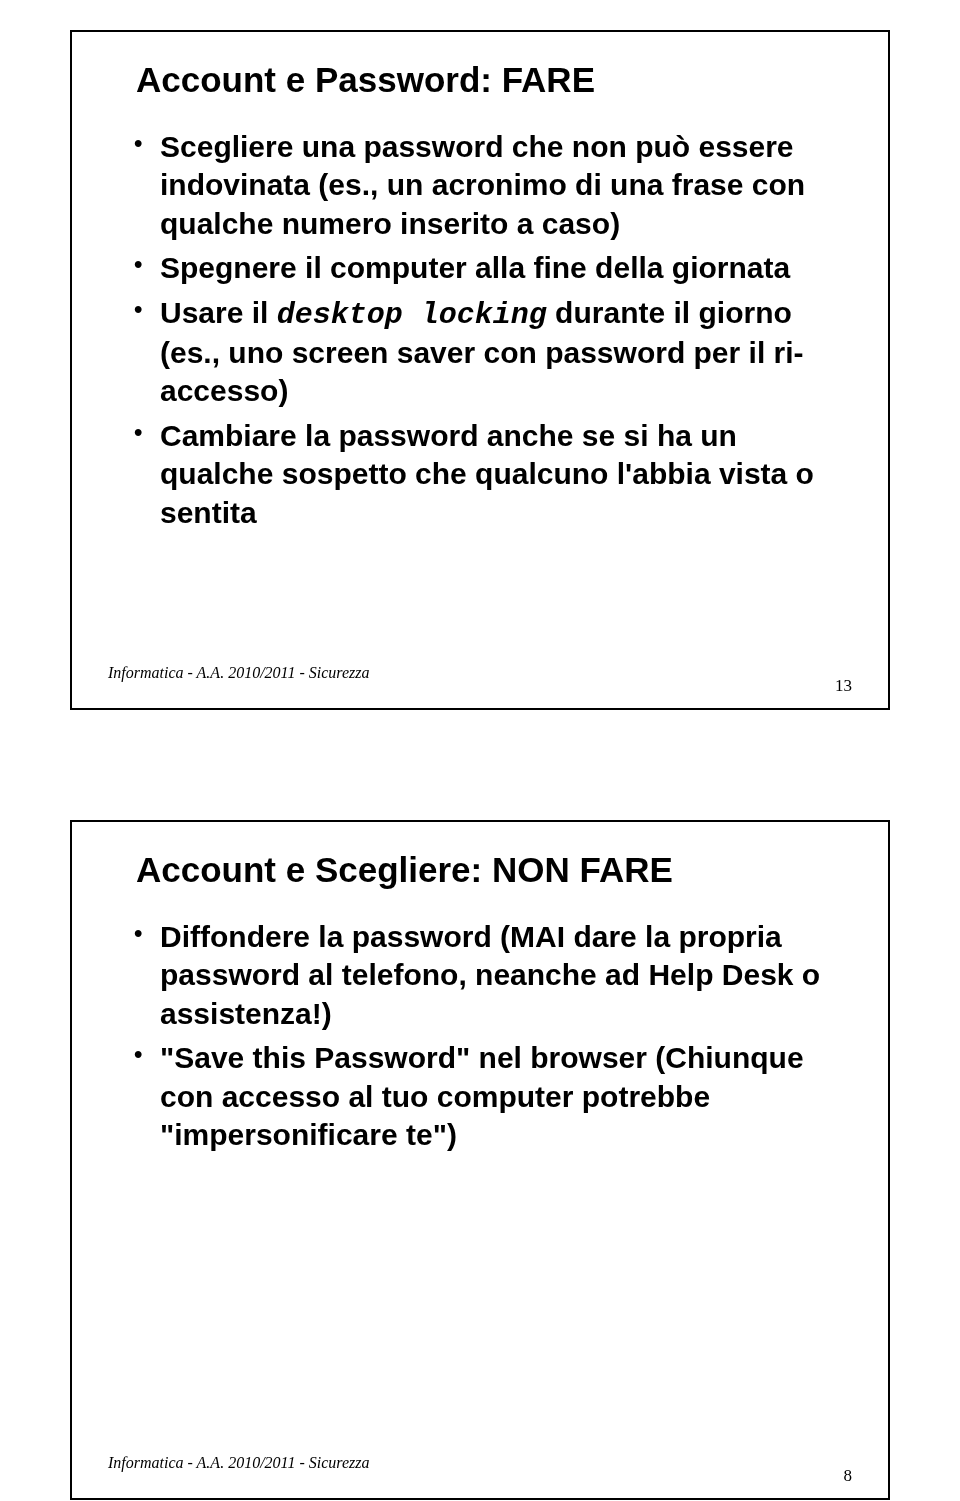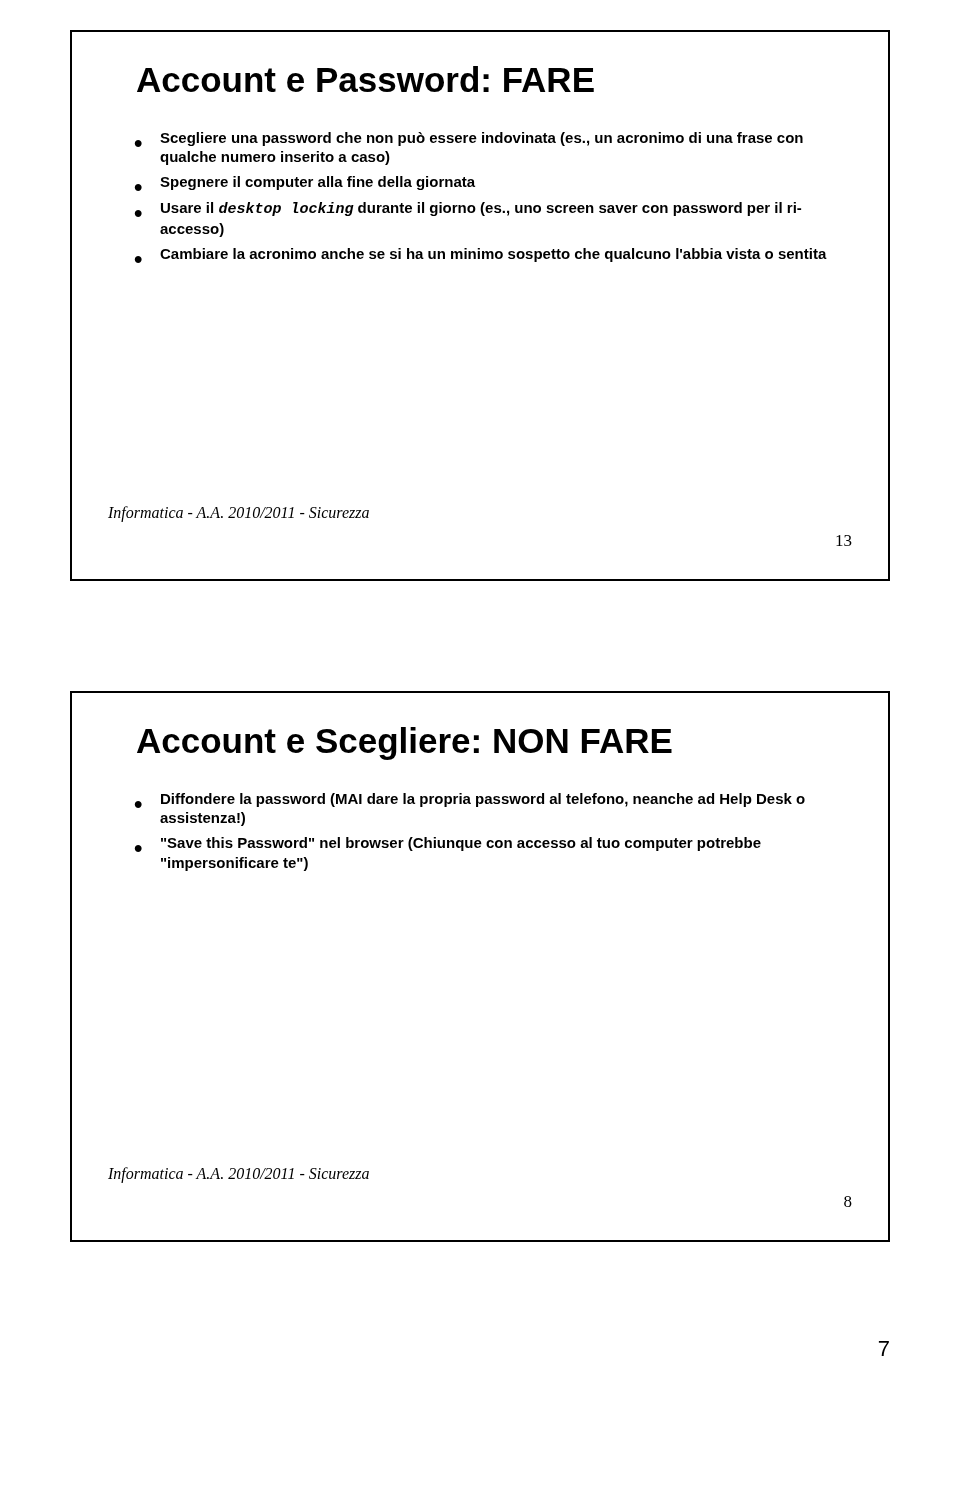--- a/index.html
+++ b/index.html
@@ -10,60 +10,60 @@
     color: #000;
   }
   .page {
     width: 960px;
     padding: 30px 70px 30px 70px;
     position: relative;
   }
   .slide {
     border: 2px solid #000;
     width: 820px;
-    height: 551px;
+    height: 680px;
     margin-bottom: 110px;
     padding: 28px 36px 10px 36px;
     position: relative;
   }
   .slide-title {
     font-family: Arial, Helvetica, sans-serif;
     font-weight: bold;
     font-size: 35px;
     margin: 0 0 28px 28px;
   }
   ul.bullets {
     list-style: none;
     padding-left: 26px;
   }
   ul.bullets > li {
     position: relative;
-    font-size: 15px;
+    font-size: 30px;
     font-weight: bold;
     line-height: 1.28;
     margin-bottom: 6px;
     padding-left: 26px;
   }
   ul.bullets > li::before {
     content: "•";
     position: absolute;
     left: 0;
     top: 0;
     font-size: 24px;
     line-height: 1.28;
   }
   .italic { font-style: italic; font-family: Liberation Mono, monospace; }
   .footer {
     position: absolute;
     left: 36px;
     right: 36px;
-    bottom: 28px;
+    bottom: 12px;
     display: flex;
     justify-content: space-between;
-    align-items: flex-start;
+    align-items: center;
     font-family: "Times New Roman", Times, serif;
   }
   .footer-left {
     font-style: italic;
     font-size: 16px;
   }
   .footer-right {
     font-size: 17px;
     margin-top: 27px;
   }
@@ -79,21 +79,21 @@
 <body>
 
 <div class="page">
 
   <div class="slide">
     <h1 class="slide-title">Account e Password: FARE</h1>
     <ul class="bullets">
       <li><span>Scegliere una password che non può essere indovinata (es., un acronimo di una frase con qualche numero inserito a caso)</span></li>
       <li><span>Spegnere il computer alla fine della giornata</span></li>
       <li><span>Usare il </span><span class="italic">desktop locking</span><span> durante il giorno (es., uno screen saver con password per il ri-accesso)</span></li>
-      <li><span>Cambiare la acronimo anche se si ha un minimo sospetto che qualcuno l'abbia vista o sentita</span></li>
+      <li><span>Cambiare la password anche se si ha un qualche sospetto che qualcuno l'abbia vista o sentita</span></li>
     </ul>
     <div class="footer">
       <span class="footer-left">Informatica - A.A. 2010/2011 - Sicurezza</span>
       <span class="footer-right">13</span>
     </div>
   </div>
 
   <div class="slide">
     <h1 class="slide-title">Account e Scegliere: NON FARE</h1>
     <ul class="bullets">

